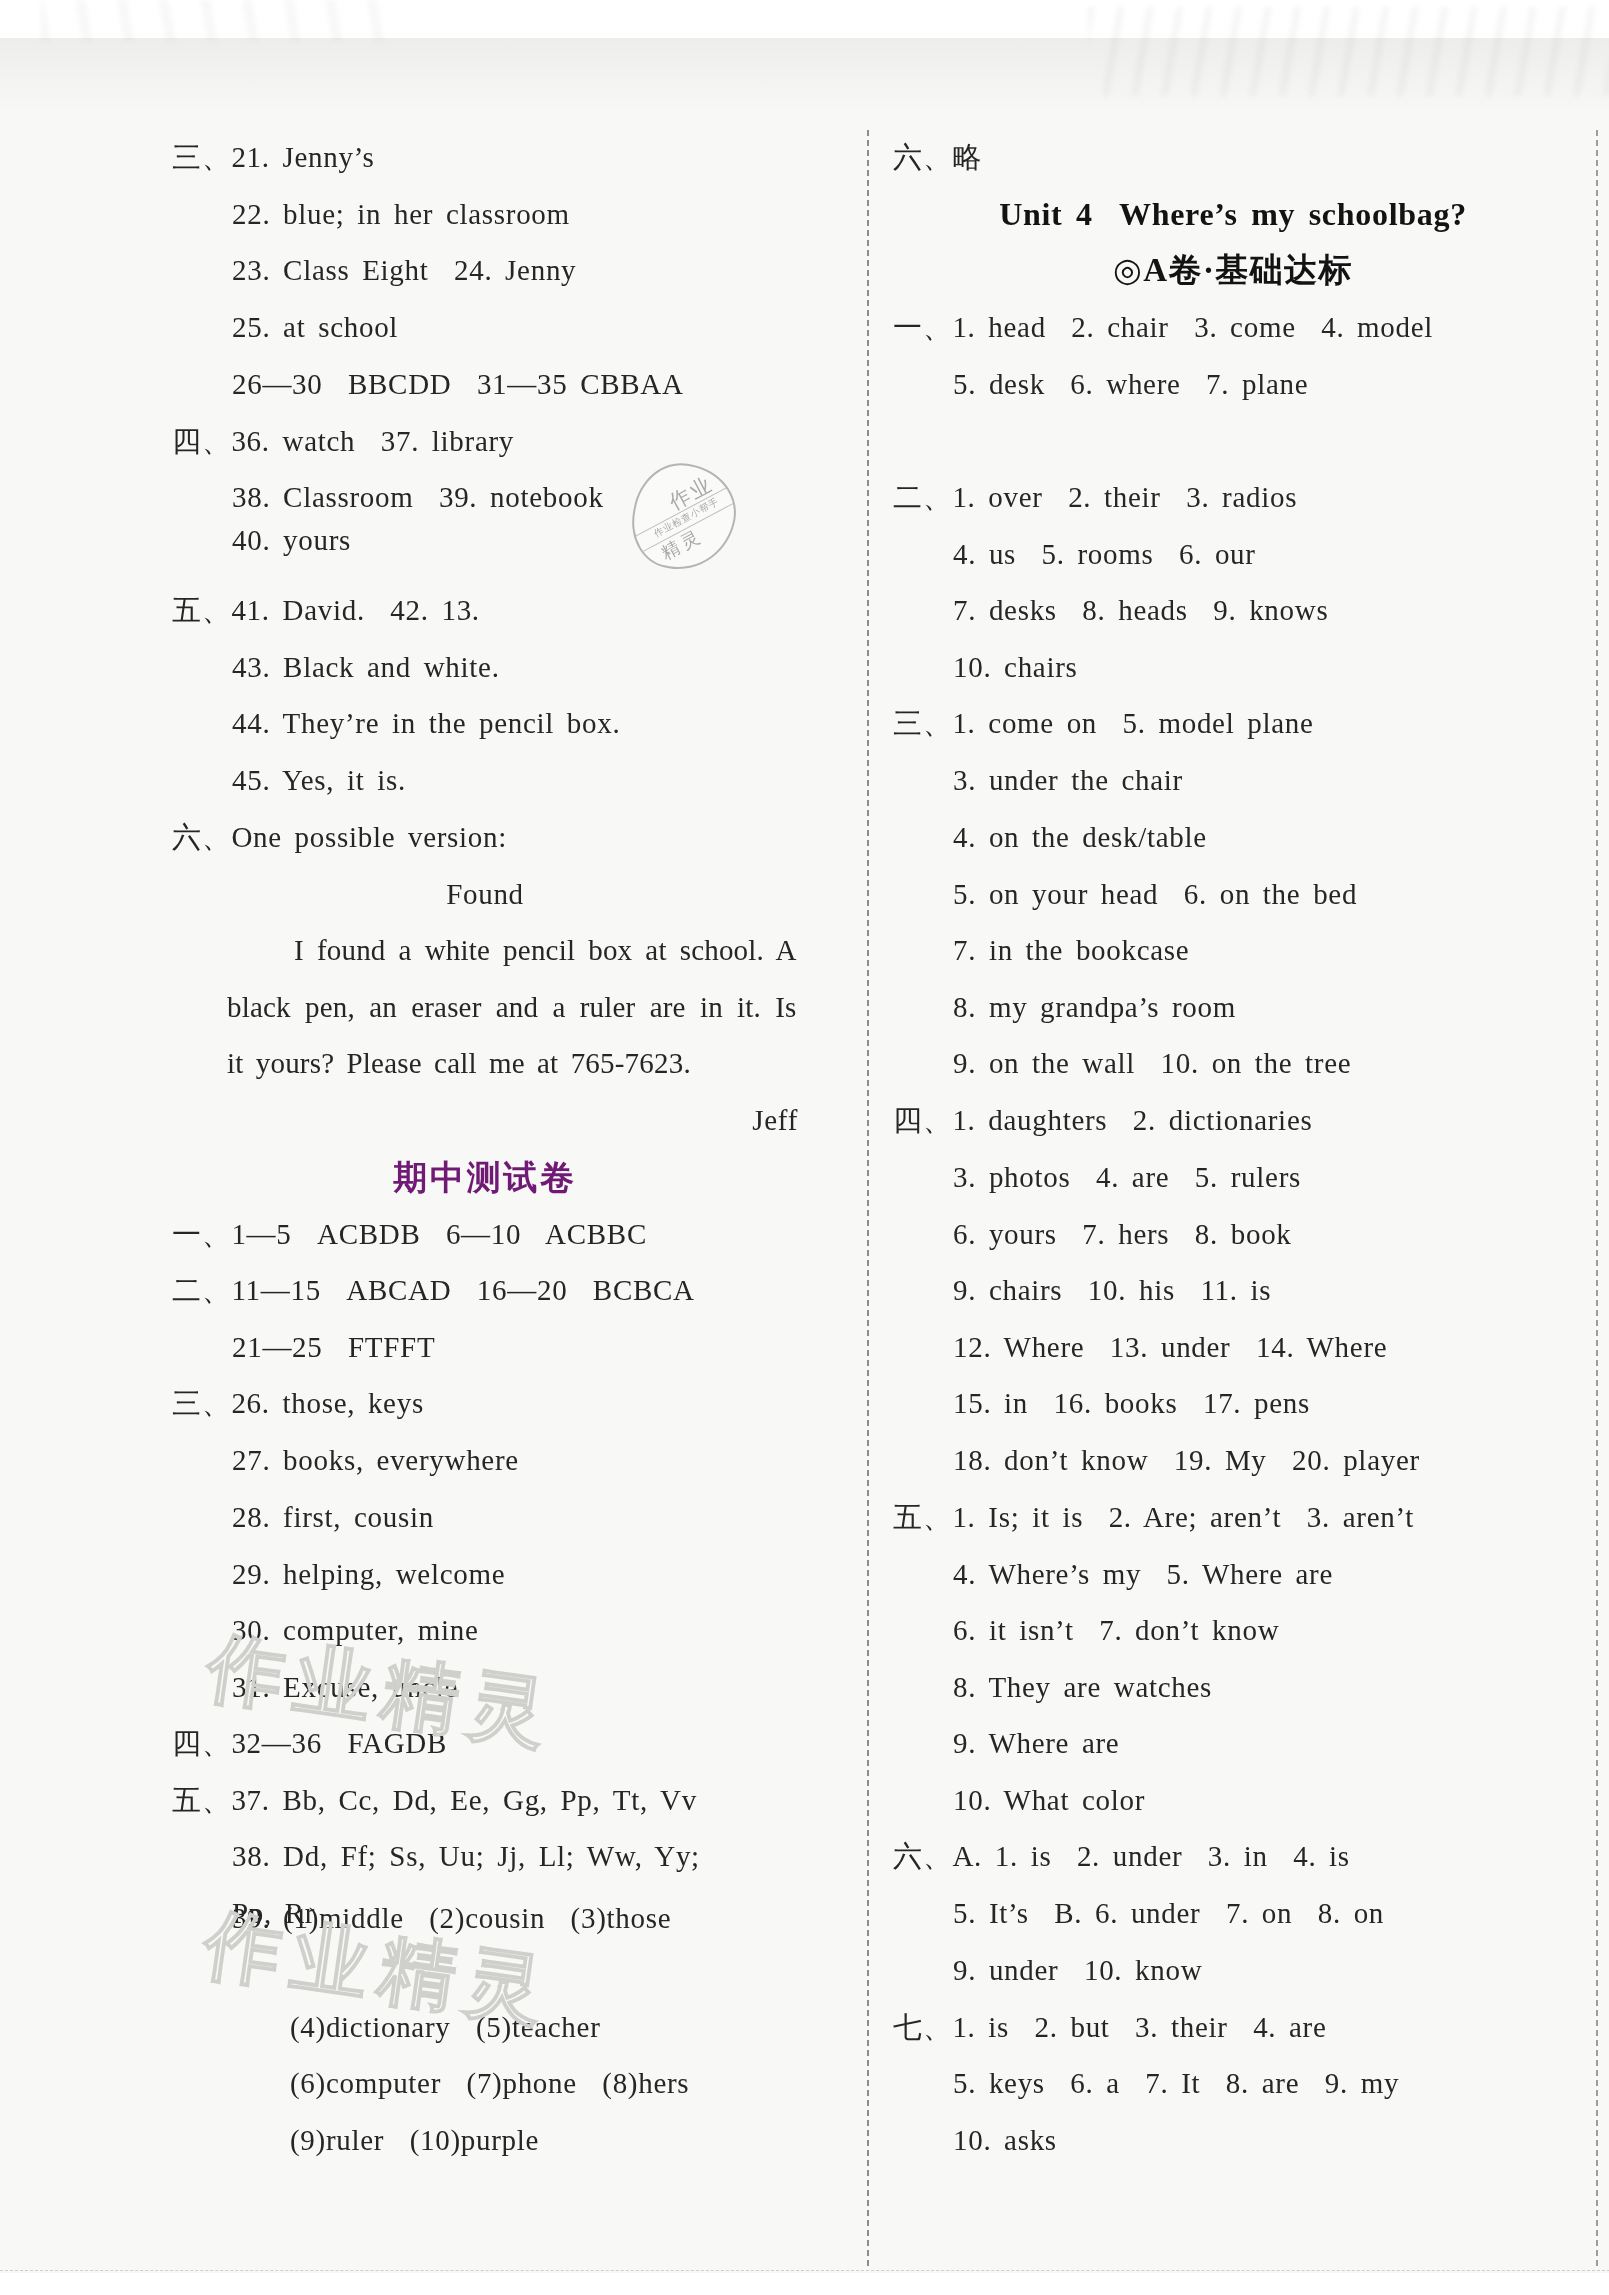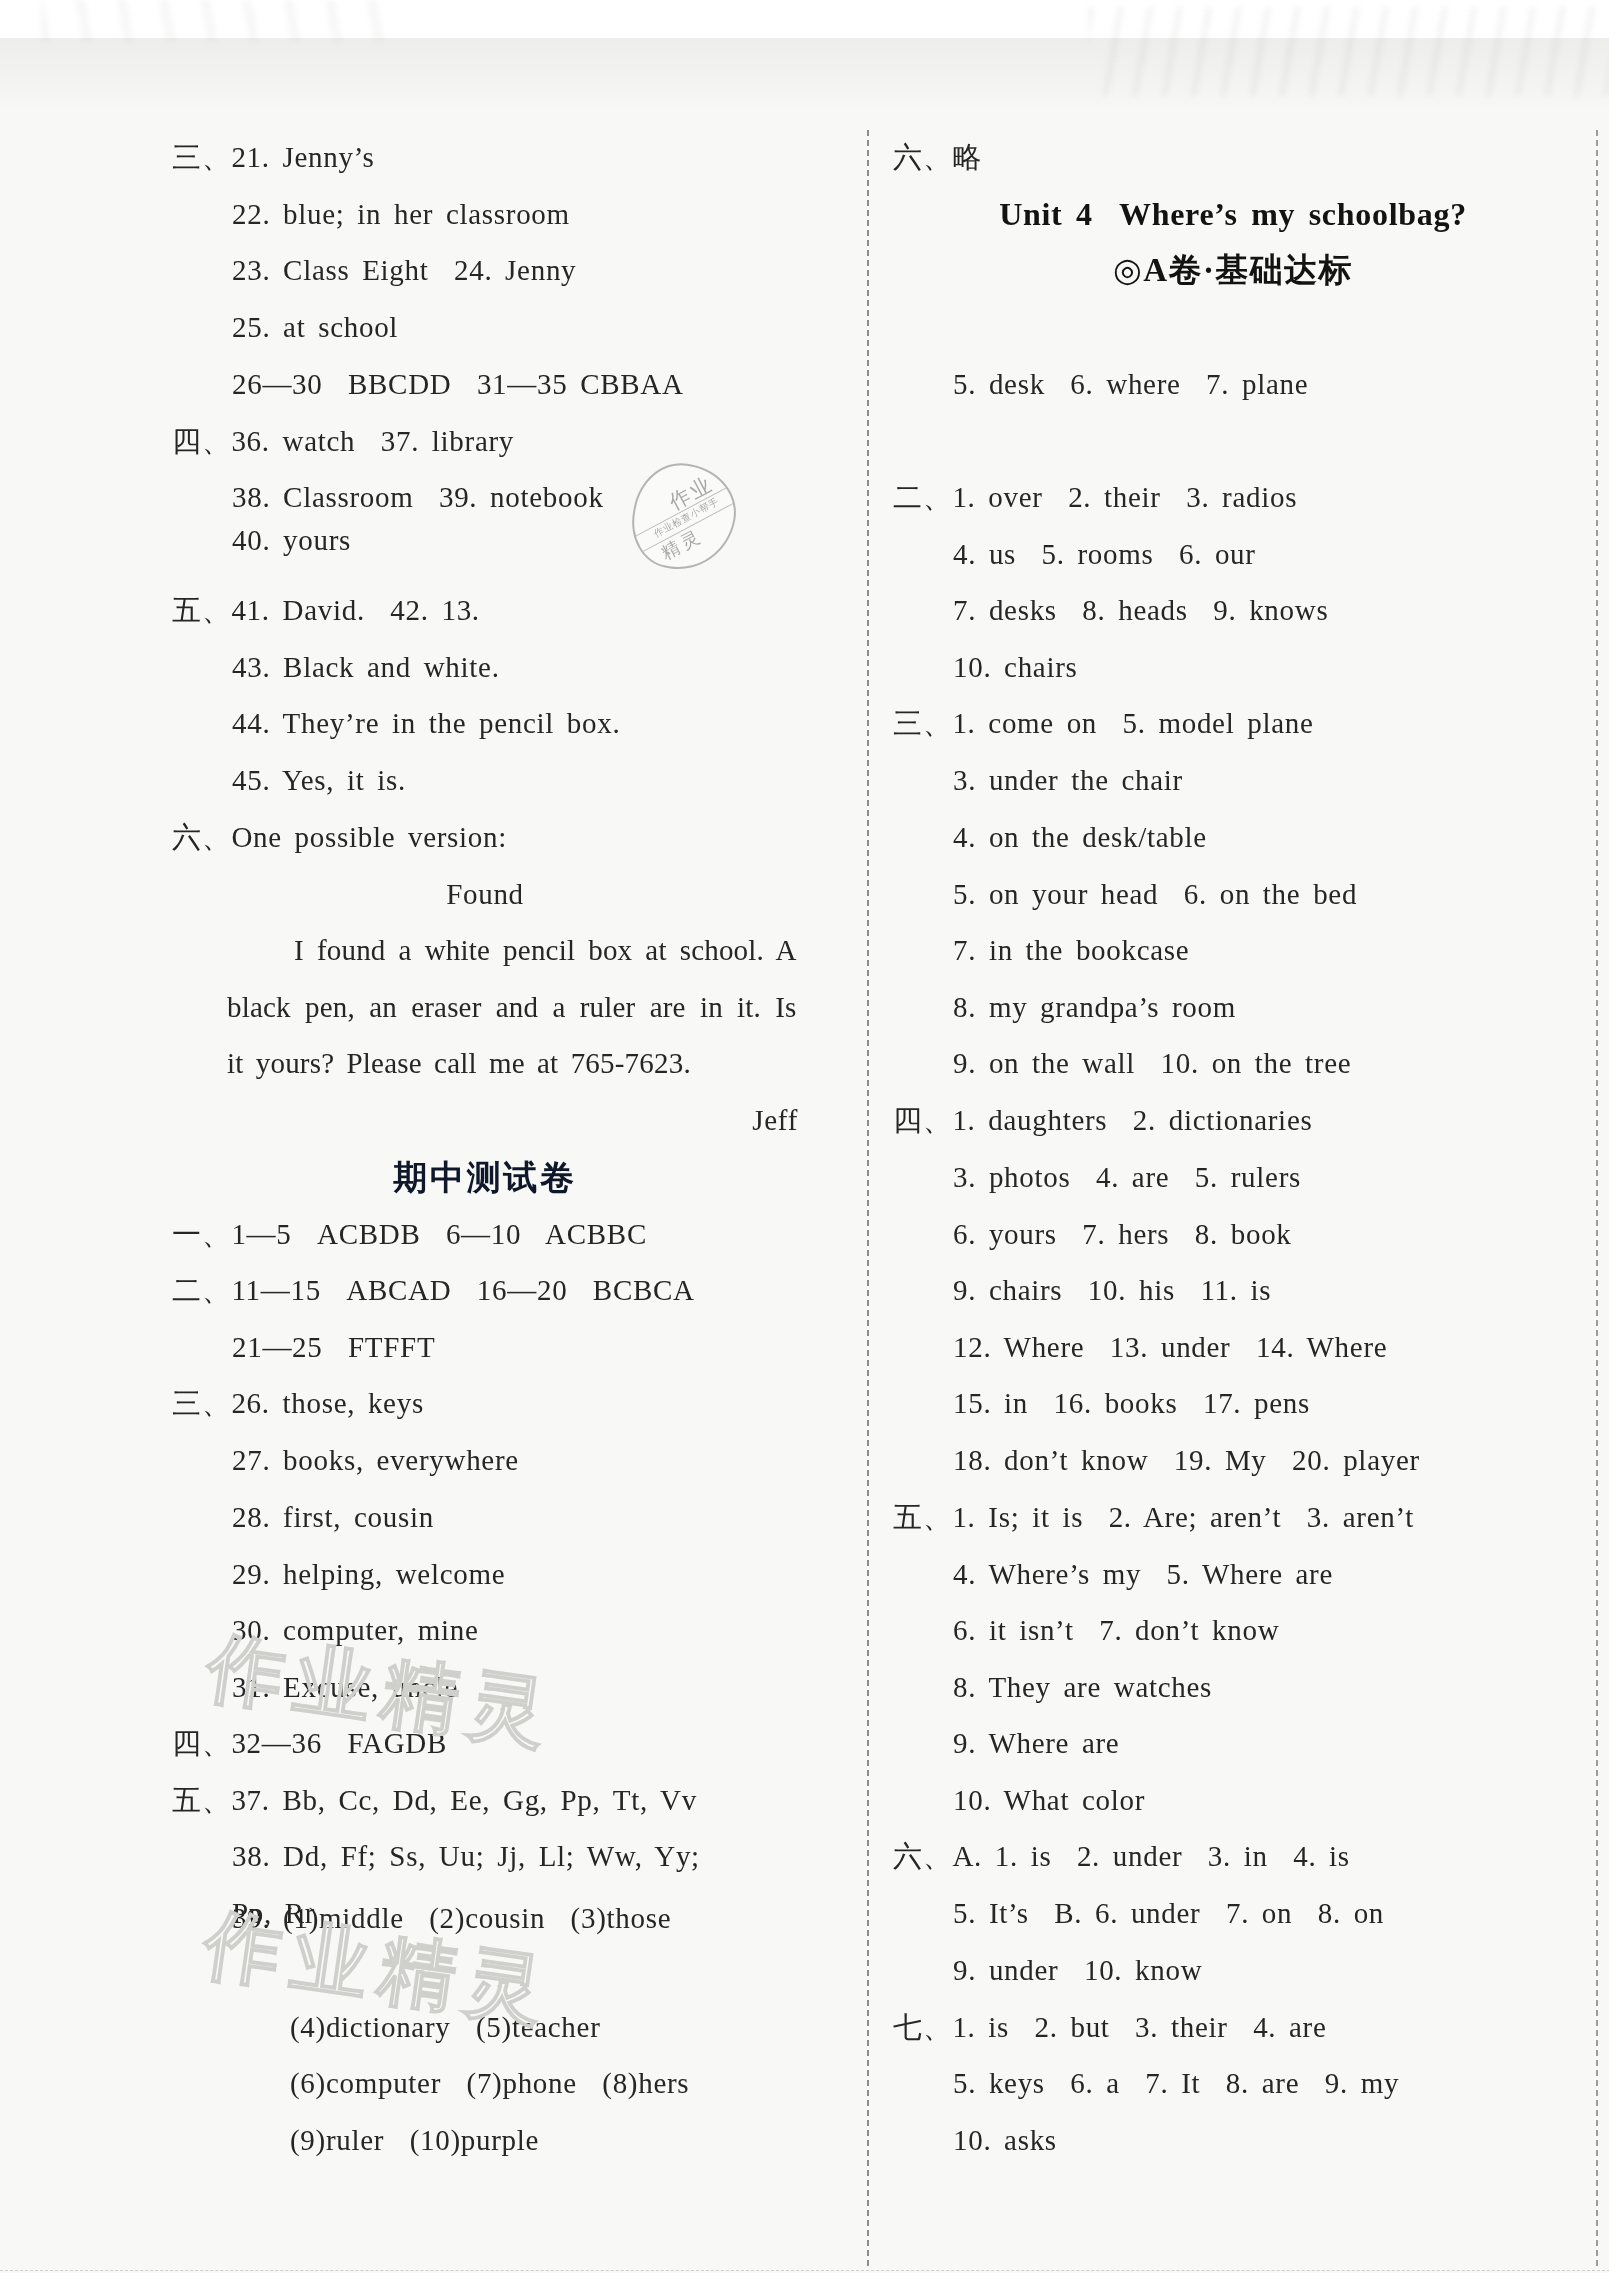--- a/index.html
+++ b/index.html
@@ -28,21 +28,21 @@
   #col-left{left:172px;width:626px;height:2060px;}
   #col-right{left:893px;width:680px;height:2060px;}
 
   .line{position:absolute;left:0;width:100%;height:57px;line-height:57px;
     font-size:29px;letter-spacing:0.7px;word-spacing:4.8px;color:#262626;white-space:pre;
     box-sizing:border-box;}
   .hang{padding-left:60px;}
   .hang2{padding-left:118px;}
   .center{text-align:center;}
   .right{text-align:right;}
-  .heading{font-weight:700;font-size:34px;letter-spacing:2.7px;color:#0f172a;}
+  .heading{font-weight:700;font-size:34px;letter-spacing:2.7px;color:#701a75;}
   .title{font-weight:700;font-size:32px;letter-spacing:0.7px;color:#131313;}
   .subtitle{font-weight:700;font-size:33px;letter-spacing:1.4px;color:#131313;}
   .para-first{padding-left:122px;padding-right:1.4px;white-space:normal;letter-spacing:0.2px;
     text-align:justify;text-align-last:justify;}
   .para-mid{padding-left:55px;padding-right:1.4px;white-space:normal;letter-spacing:0.2px;
     text-align:justify;text-align-last:justify;}
   .para-end{padding-left:55px;white-space:normal;letter-spacing:0.2px;}
   .marker{display:inline;}
 
   #stamp{position:absolute;left:633px;top:464px;width:98px;height:102px;
@@ -110,20 +110,21 @@
     <div class="line hang" style="top: 1756px;"><span>Pp, Rr</span></div>
     <div class="line hang" style="top: 1761px;"><span>39. (1)middle  (2)cousin  (3)those</span></div>
     <div class="line hang2" style="top: 1870px;"><span>(4)dictionary  (5)teacher</span></div>
     <div class="line hang2" style="top: 1926px;"><span>(6)computer  (7)phone  (8)hers</span></div>
     <div class="line hang2" style="top: 1983px;"><span>(9)ruler  (10)purple</span></div>
   </div>
 <div id="col-right" class="col">
     <div class="line sec" style="top: 0px;"><span class="marker">六、</span><span>略</span></div>
     <div class="line center title" style="top: 57px;"><span>Unit 4  Where’s my schoolbag?</span></div>
     <div class="line center subtitle" style="top: 113px;"><span>◎A卷·基础达标</span></div>
+    <div class="line sec" style="top: 170px;"><span class="marker">一、</span><span>1. head  2. chair  3. come  4. model</span></div>
     <div class="line hang" style="top: 227px;"><span>5. desk  6. where  7. plane</span></div>
     <div class="line sec" style="top: 340px;"><span class="marker">二、</span><span>1. over  2. their  3. radios</span></div>
     <div class="line hang" style="top: 397px;"><span>4. us  5. rooms  6. our</span></div>
     <div class="line hang" style="top: 453px;"><span>7. desks  8. heads  9. knows</span></div>
     <div class="line hang" style="top: 510px;"><span>10. chairs</span></div>
     <div class="line sec" style="top: 566px;"><span class="marker">三、</span><span>1. come on  5. model plane</span></div>
     <div class="line hang" style="top: 623px;"><span>3. under the chair</span></div>
     <div class="line hang" style="top: 680px;"><span>4. on the desk/table</span></div>
     <div class="line hang" style="top: 737px;"><span>5. on your head  6. on the bed</span></div>
     <div class="line hang" style="top: 793px;"><span>7. in the bookcase</span></div>

